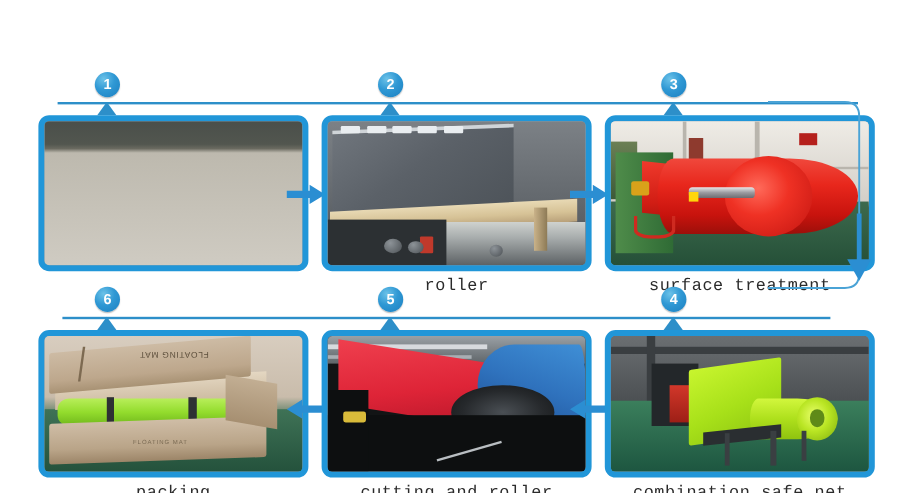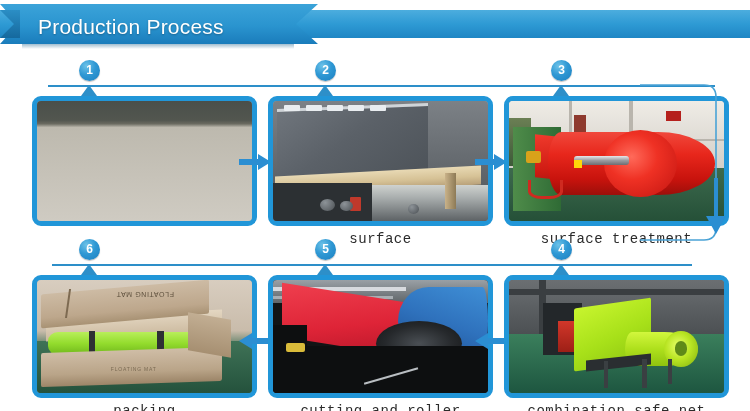--- a/index.html
+++ b/index.html
@@ -256,27 +256,20 @@
     font-family:"Liberation Sans", sans-serif; font-size:5px; color:#7a6a53;
     text-align:center; letter-spacing:.8px;
   }
   .pk-crease { position:absolute; background:#7d6a51; }
 </style>
 </head>
 <body>
 
 <div id="page">
 
-  <div class="banner">
-    <div class="banner-bar"></div>
-    <div class="banner-ribbon"></div>
-    <div class="banner-ribbon-shadow"></div>
-    <div class="banner-notch-l"></div>
-    <div class="banner-title">Production Process</div>
-  </div>
 
   <div class="row row-1">
     <div class="conn-line r1-line"></div>
 
     <div class="badge" style="left:79px;">1</div>
     <div class="tri" style="left:81px;"></div>
     <div class="card col-a">
       <div class="photo p-particle">
         <div class="bagrow" style="top:14%;">
           <div class="bag" style="left:4%;top:0;width:26%;height:15%;"></div>
@@ -332,21 +325,21 @@
         <div class="foam-board"></div>
         <div class="foam-base"></div>
         <div class="foam-dark"></div>
         <div class="foam-red"></div>
         <div class="foam-post"></div>
         <div class="foam-knob" style="left:22%;top:82%;width:7%;height:10%;"></div>
         <div class="foam-knob" style="left:31%;top:83%;width:6%;height:9%;"></div>
         <div class="foam-knob" style="left:63%;top:86%;width:5%;height:8%;"></div>
       </div>
     </div>
-    <div class="caption cap-b">surface</div>
+    <div class="caption cap-b">roller</div>
 
     <div class="arrow arr-2">
       <svg width="34" height="22" viewBox="0 0 34 22">
         <path d="M1 8 H20 V3 L33 11 L20 19 V14 H1 Z" fill="#2b8ed2"></path>
       </svg>
     </div>
 
     <div class="badge" style="left:551px;">3</div>
     <div class="tri" style="left:553px;"></div>
     <div class="card col-c">

